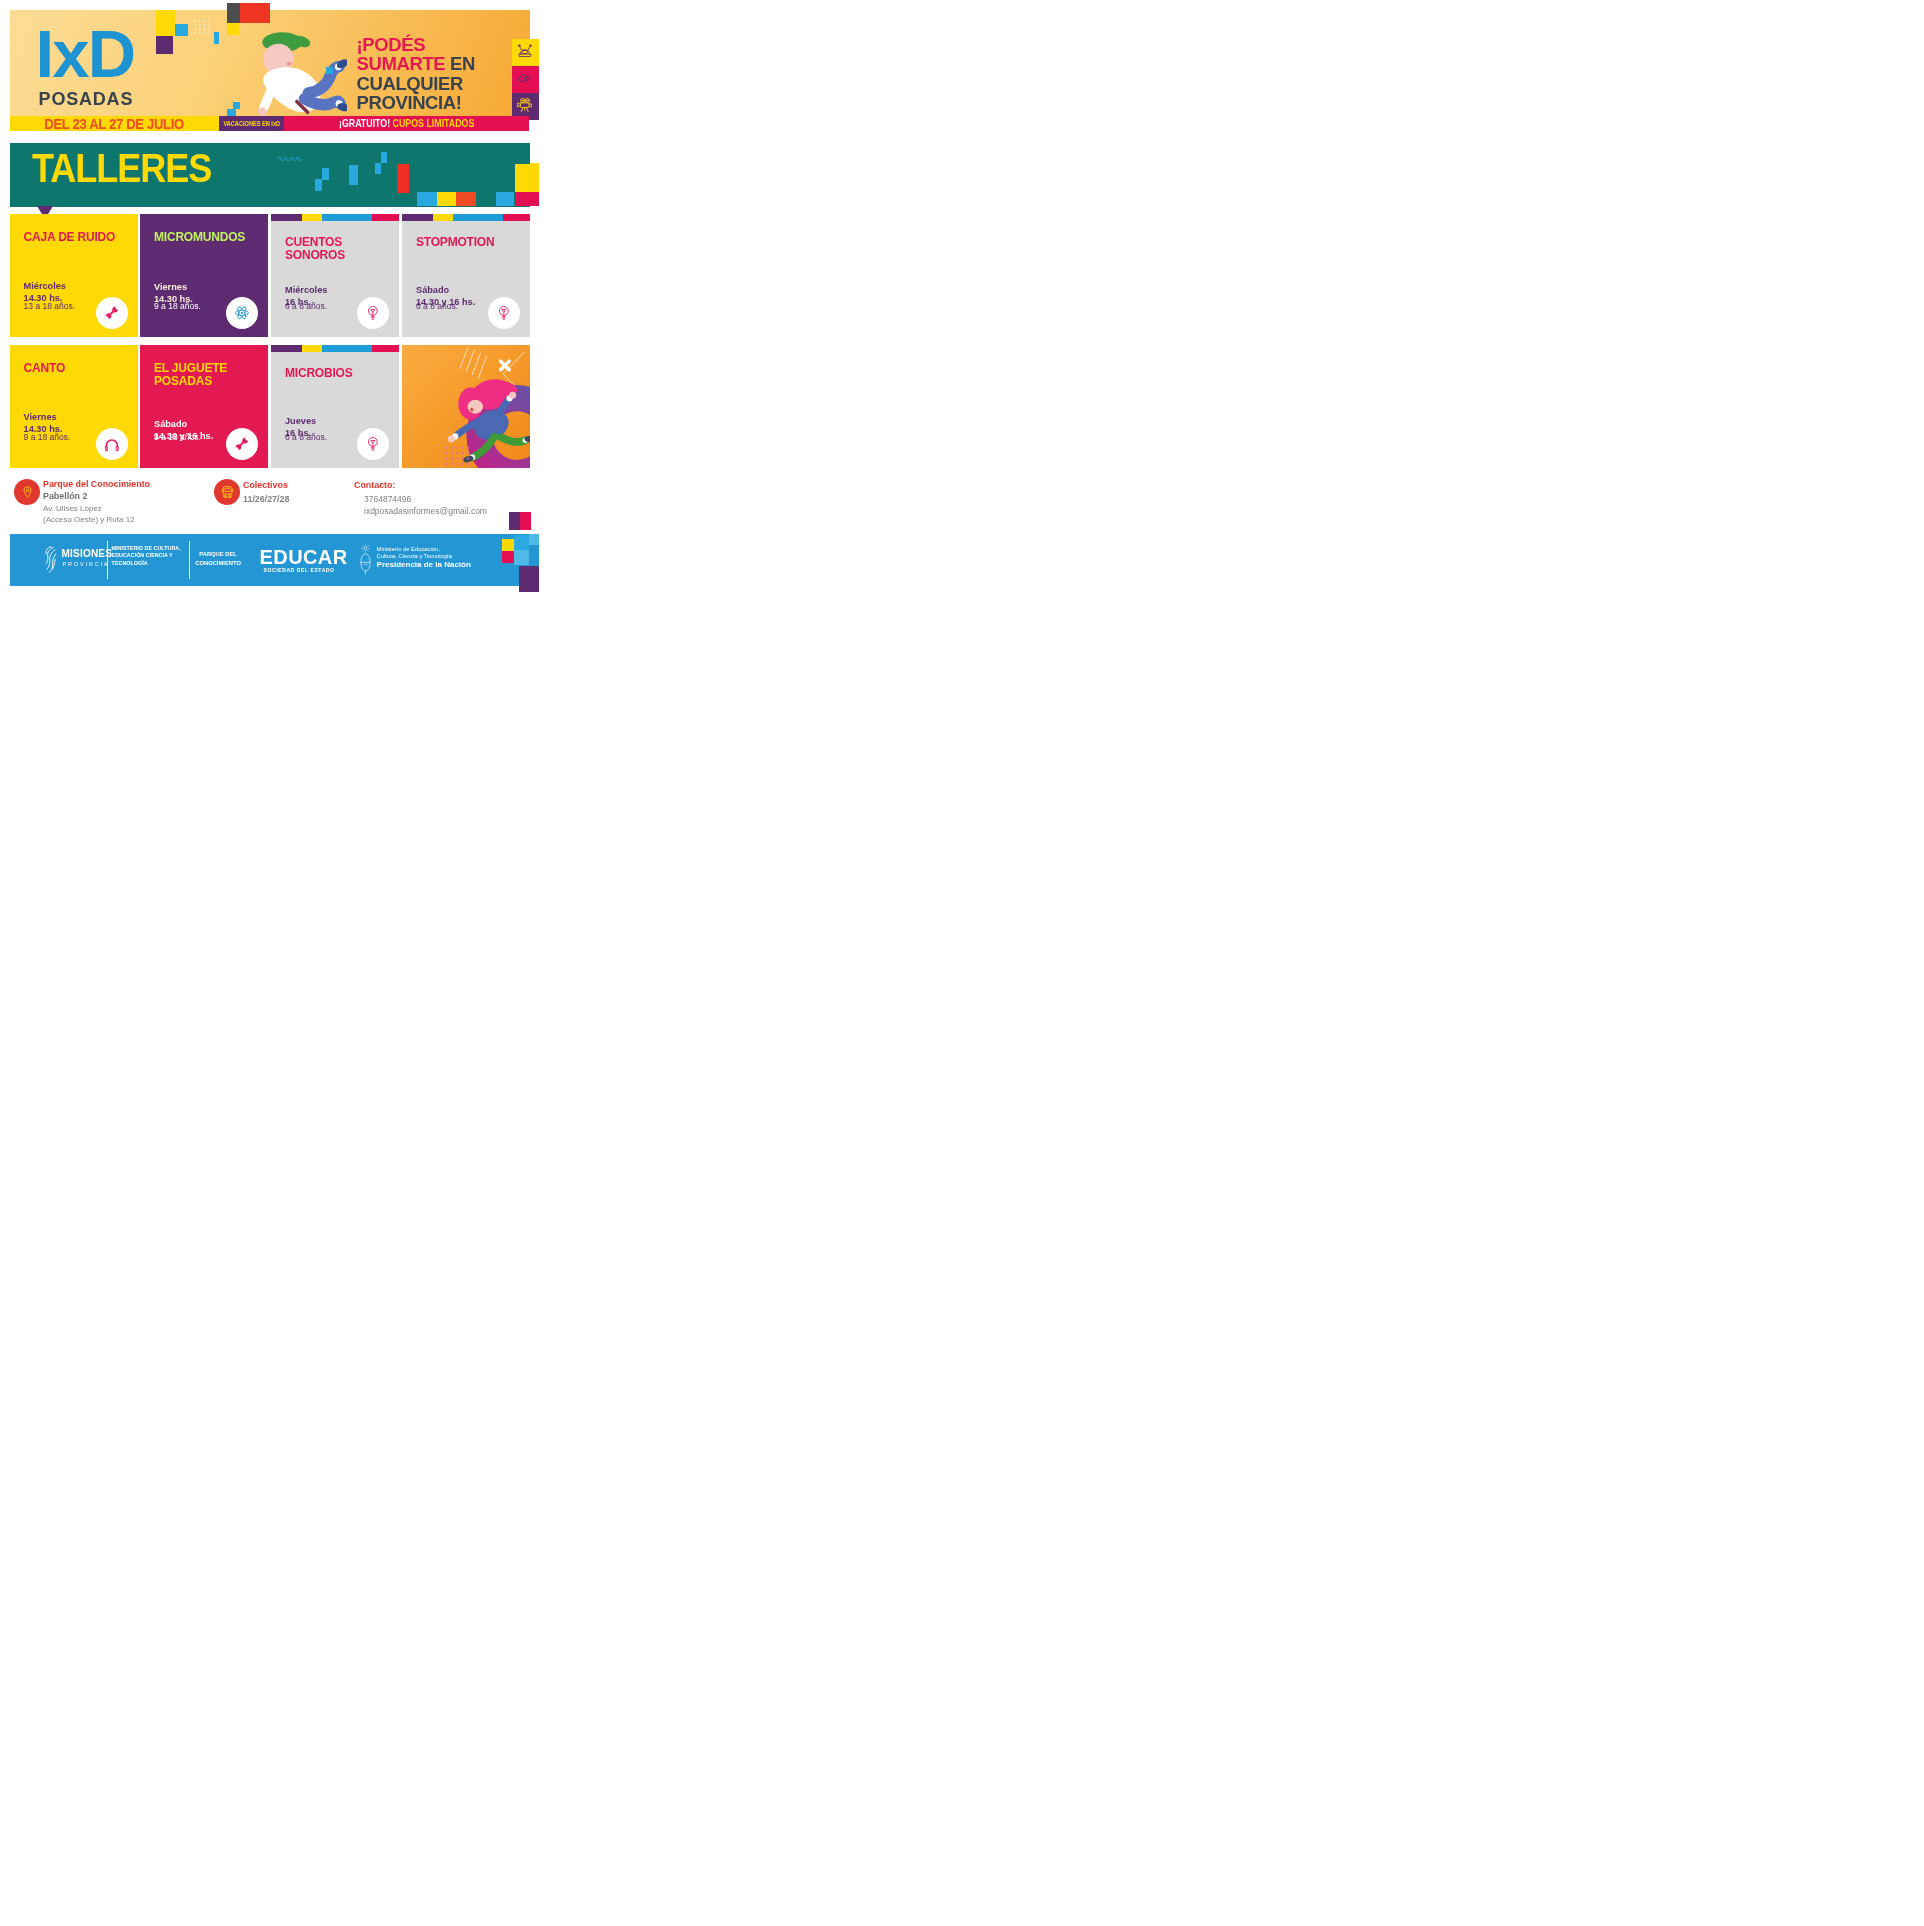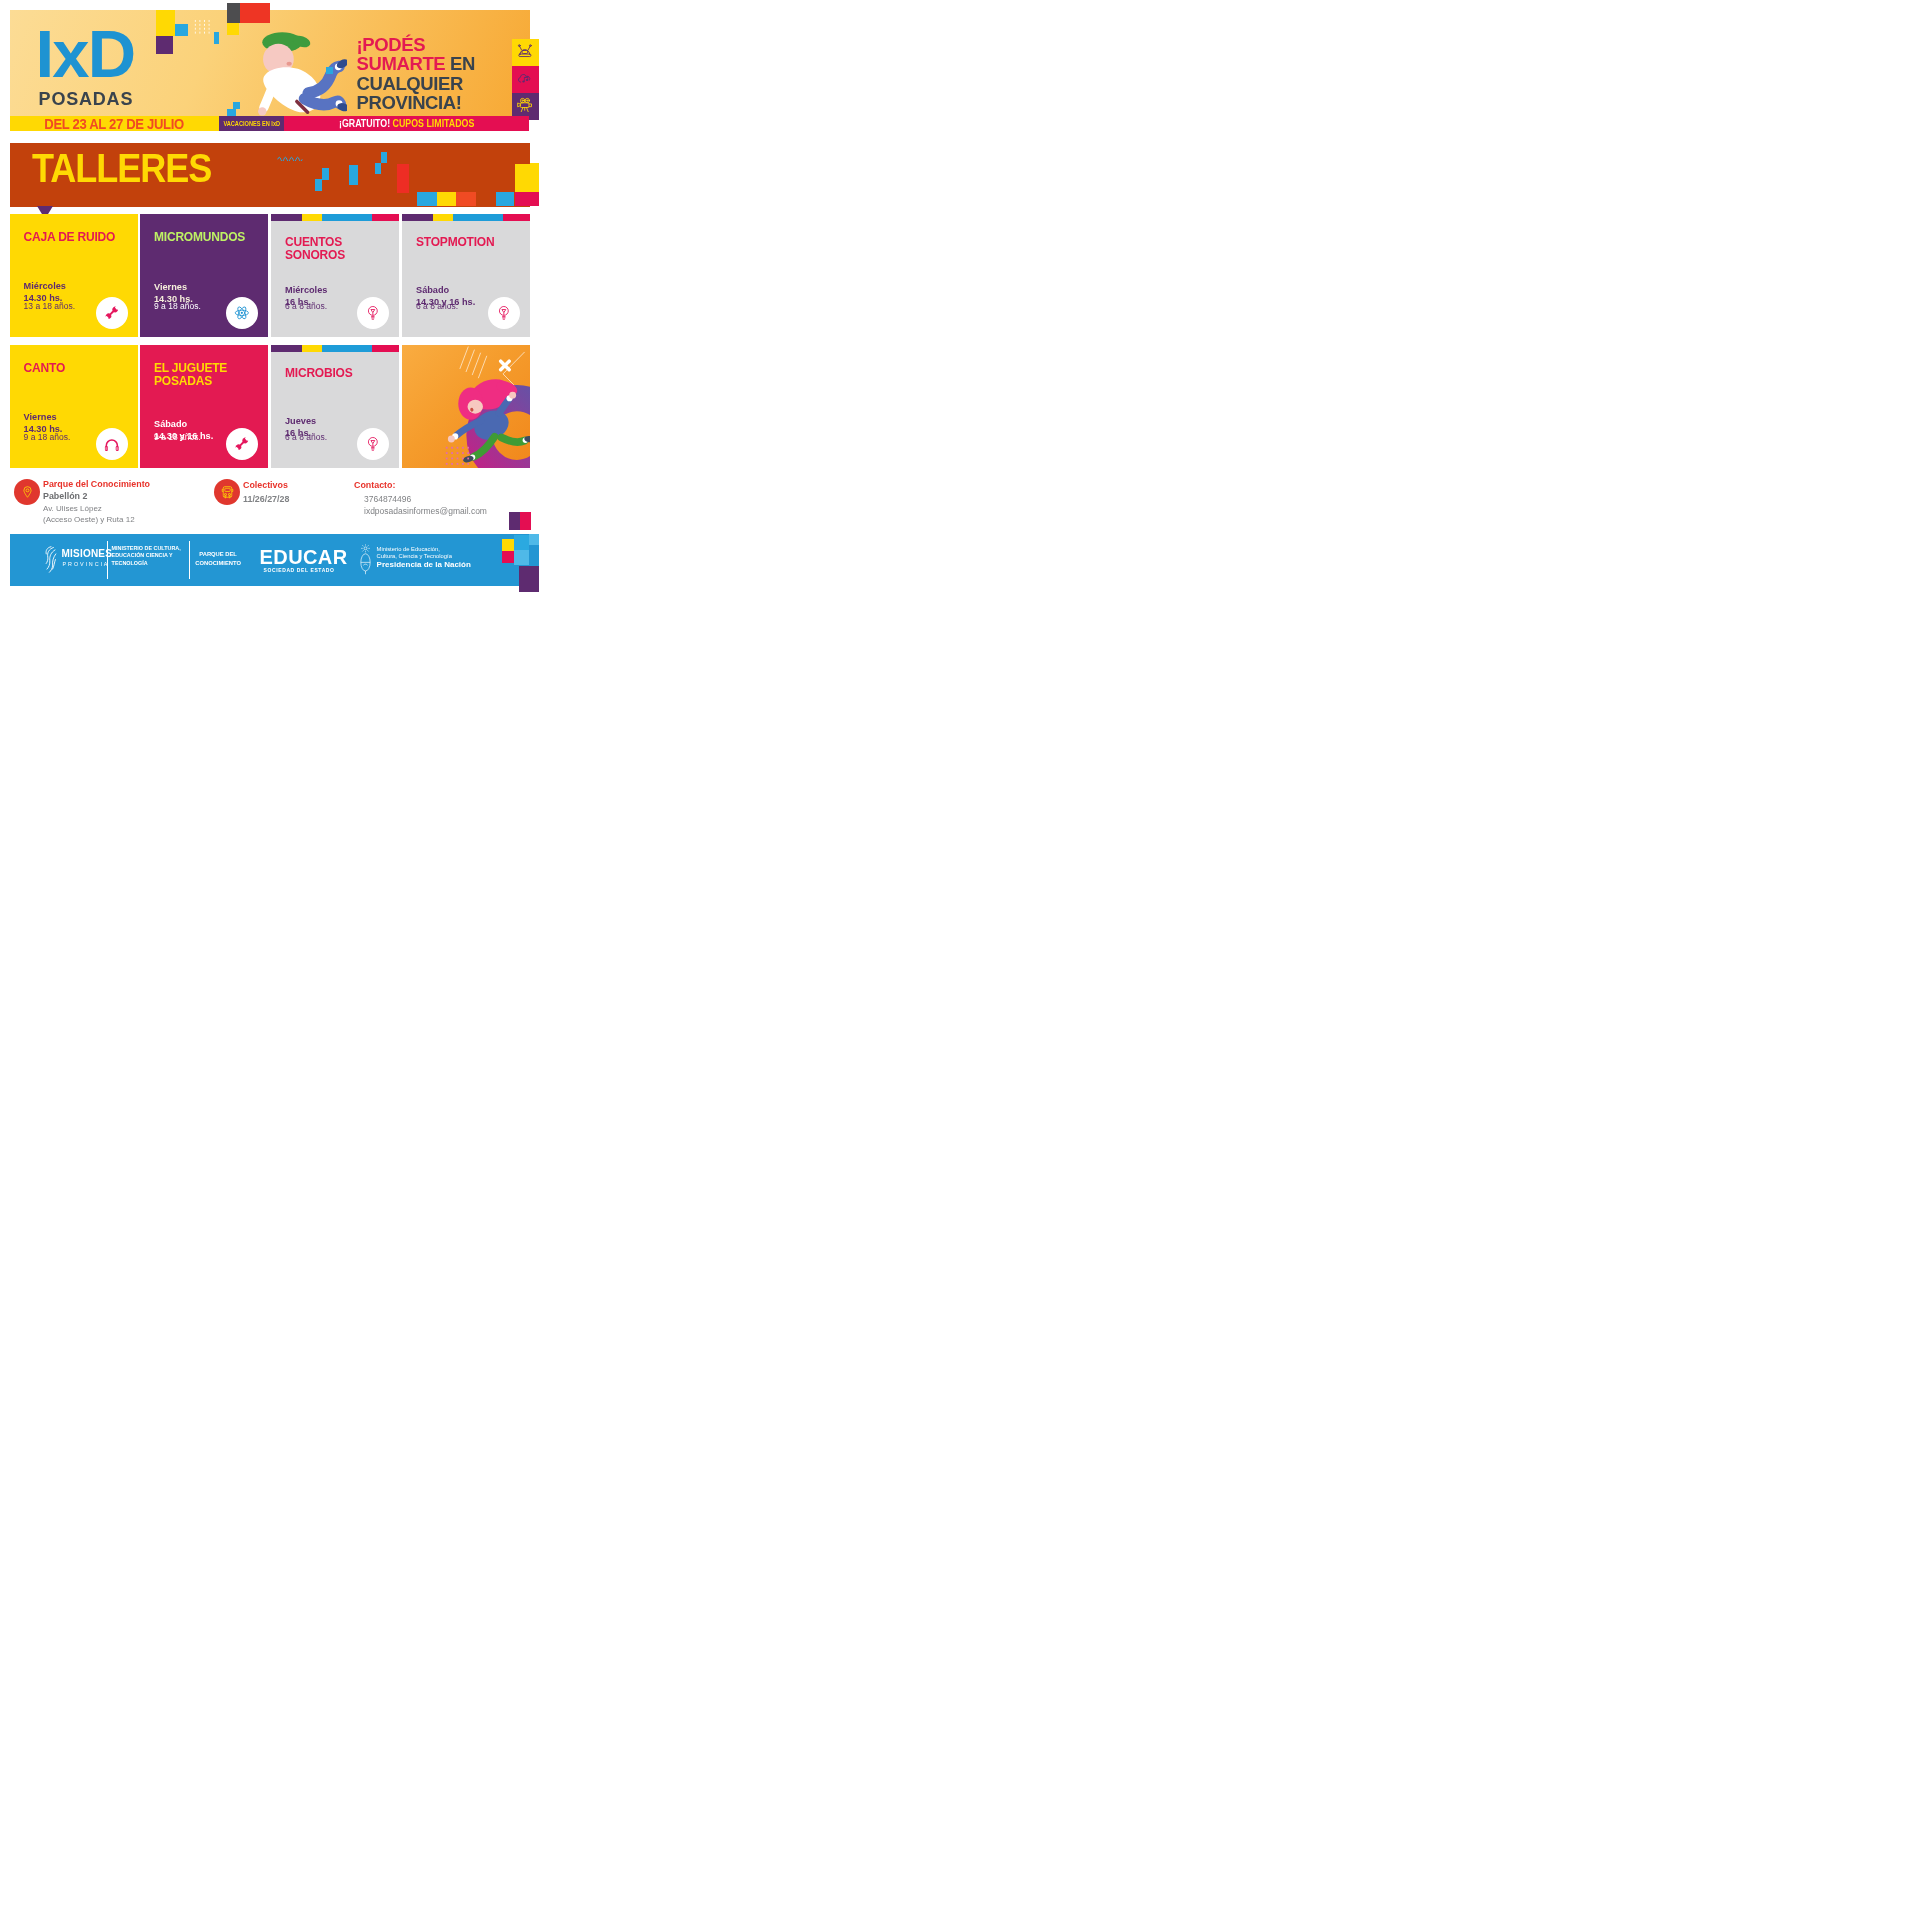--- a/index.html
+++ b/index.html
@@ -31,21 +31,21 @@
   .strip-inner{display:inline-block;white-space:nowrap;font-weight:bold;}
   .strip-dates{left:9.6px;width:209px;background:#FFD903;}
   .strip-dates .strip-inner{color:#F04B23;font-size:15.4px;transform:scaleX(.85);letter-spacing:-0.4px;}
   .strip-program{left:219px;width:65px;background:#5E2B70;}
   .strip-program .strip-inner{color:#FFD903;font-size:6.7px;transform:scaleX(.84);}
   .strip-free{left:284px;width:245px;background:#E40E52;}
   .strip-free .strip-inner{font-size:10.4px;transform:scaleX(.85);}
   .strip-free .w{color:#ffffff;} .strip-free .y{color:#FFD903;}
 
   
-  .band{position:absolute;left:9.6px;top:143px;width:520px;height:64px;background:#c2410c;}
+  .band{position:absolute;left:9.6px;top:143px;width:520px;height:64px;background:#0f766e;}
   .band-title{position:absolute;left:22.3px;top:5.4px;font-size:41px;font-weight:bold;color:#FFD903;
               letter-spacing:-1.2px;line-height:1;transform:scaleX(.88);transform-origin:left top;display:inline-block;}
   .band-tail{position:absolute;left:37px;top:206px;width:0;height:0;
              border-left:8.5px solid transparent;border-right:8.5px solid transparent;border-top:13px solid #5E2B70;}
 
   
   .card{position:absolute;width:128px;height:123px;}
   .theme-yellow{background:#FFD903;}
   .theme-purple{background:#5E2B70;}
   .theme-gray{background:#D9D9DA;}

